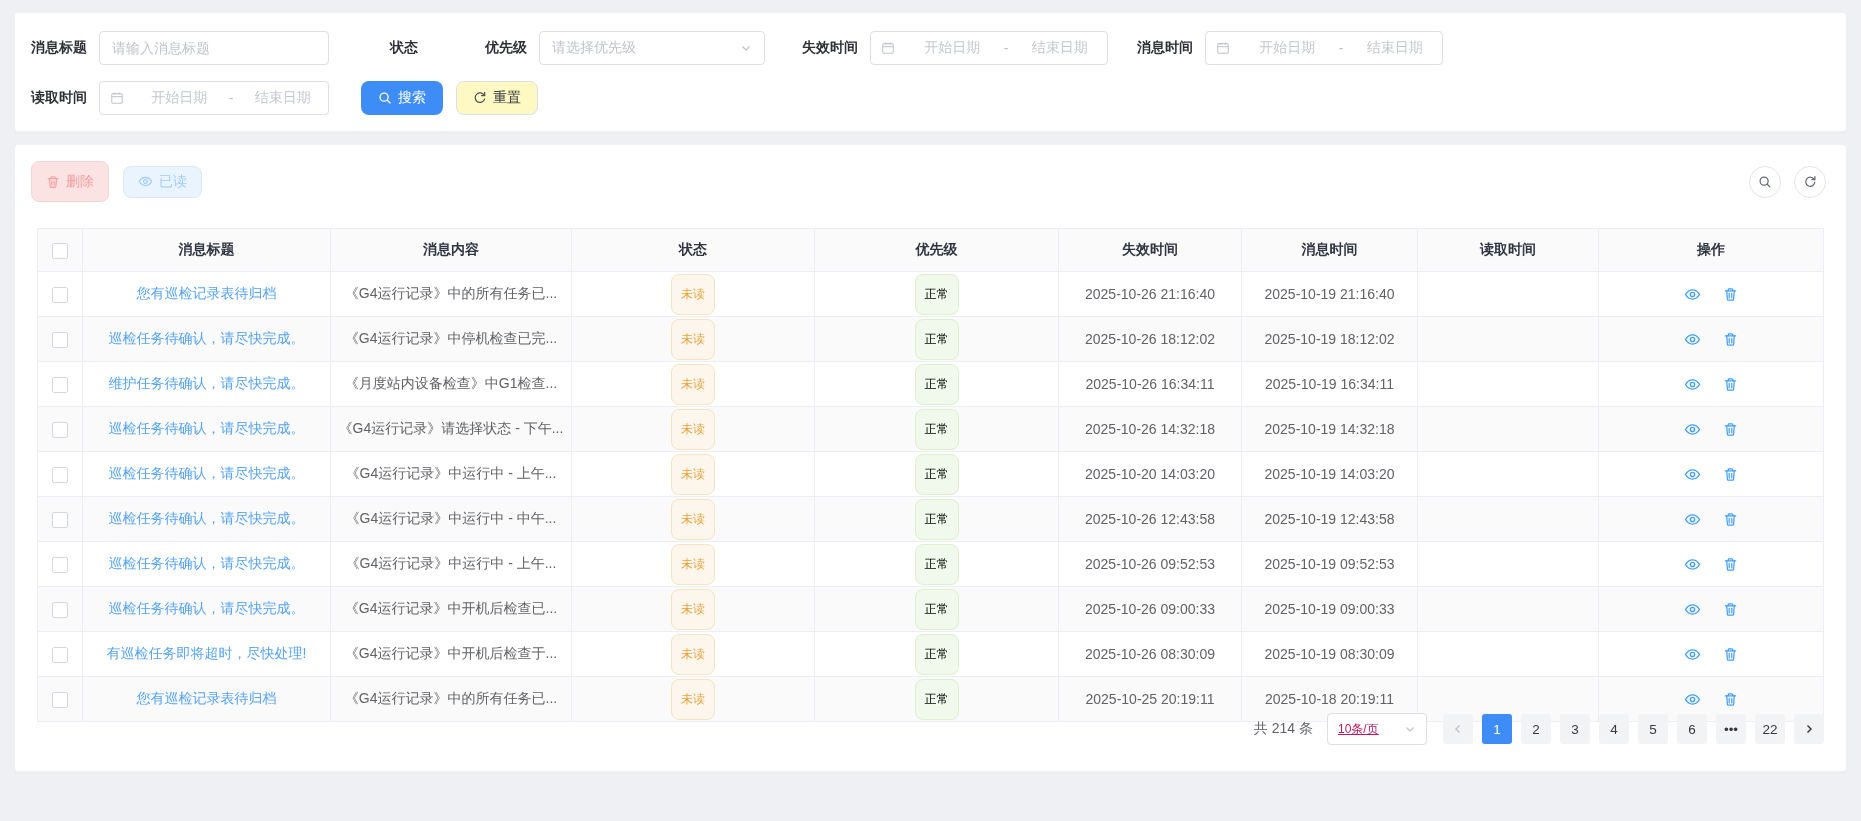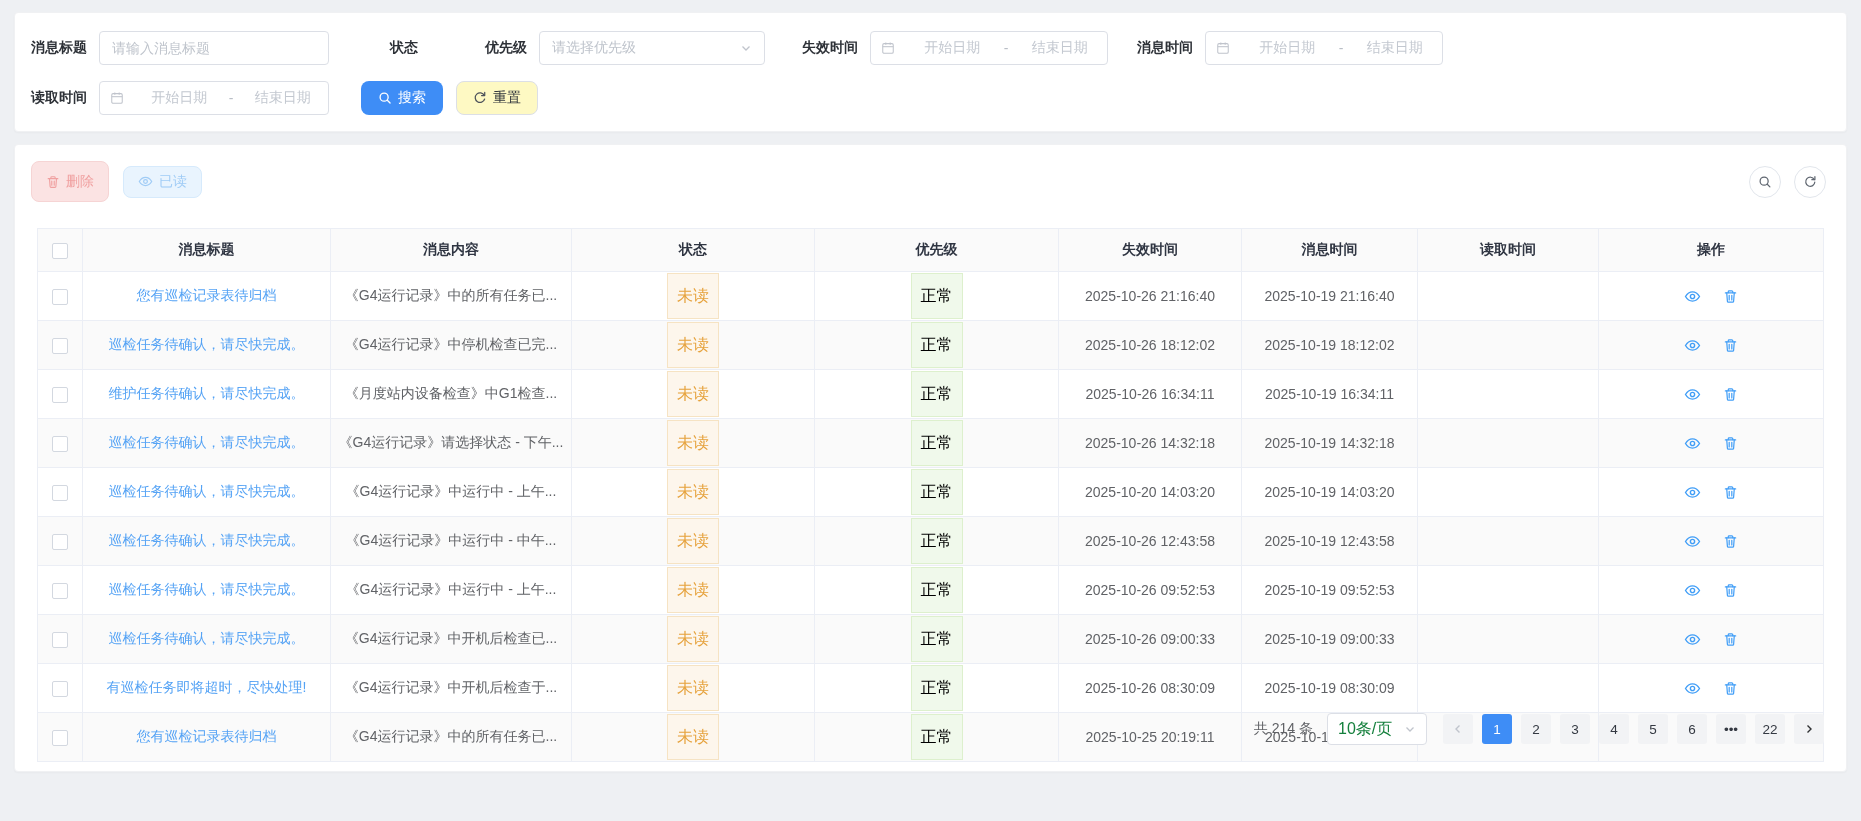--- a/index.html
+++ b/index.html
@@ -39,30 +39,30 @@
   .icon-circle{width:30px;height:30px;border-radius:50%;border:1px solid #e2e6ec;display:flex;align-items:center;justify-content:center;color:#5f6670;cursor:pointer;background:#fff;}
   
   .tablewrap{margin:26px 22px 0 22px;}
   table{width:100%;border-collapse:collapse;table-layout:fixed;}
   th,td{border:1px solid #ebeef5;text-align:center;overflow:hidden;white-space:nowrap;}
   th{background:#fafafa;height:40px;font-weight:700;color:#2f3542;font-size:14px;}
   td{height:42px;color:#606266;font-size:14px;}
   tbody tr:nth-child(even) td{background:#fafafa;}
   .checkbox{display:inline-block;width:14px;height:14px;border:1px solid #d3d8e0;border-radius:2px;background:#fff;vertical-align:middle;cursor:pointer;}
   a.link{color:#55a3f5;text-decoration:none;cursor:pointer;}
-  .tag{display:inline-block;padding:12px 9px;font-size:16px;line-height:1.25;border-radius:0;}
+  .tag{display:inline-block;padding:12px 9px;font-size:12px;line-height:1.25;border-radius:8px;}
   .tag-warn{color:#e6a23c;background:#fdf6ec;border:1px solid #f6e3c3;}
   .tag-success{color:#000000;background:#f0f9eb;border:1px solid #ddf0cd;}
   .act{display:inline-flex;color:#419ef7;cursor:pointer;vertical-align:middle;}
   .act + .act{margin-left:18px;}
   
   .pagination{position:absolute;right:22px;bottom:26px;display:flex;align-items:center;}
   .pagination .total{color:#606266;margin-right:14px;}
   .select.small{width:100px;height:32px;padding:0 10px;}
-  .select.small .val{flex:1;color:#15803d;font-size:16px;}
+  .select.small .val{flex:1;color:#be185d;font-size:12px;text-decoration:underline;}
   .pages{display:inline-flex;}
   .pg-btn{min-width:30px;height:30px;margin-left:9px;border:none;border-radius:3px;background:#f2f3f5;
           color:#343942;font-size:13.5px;font-family:inherit;display:inline-flex;align-items:center;justify-content:center;cursor:pointer;padding:0 4px;}
   .pg-btn.active{background:#3e8df6;color:#fff;}
   .pg-btn.nav{color:#303133;}
   .pg-btn.nav.disabled{color:#c0c4cc;cursor:not-allowed;margin-left:16px;}
 </style>
 </head>
 <body>
 

